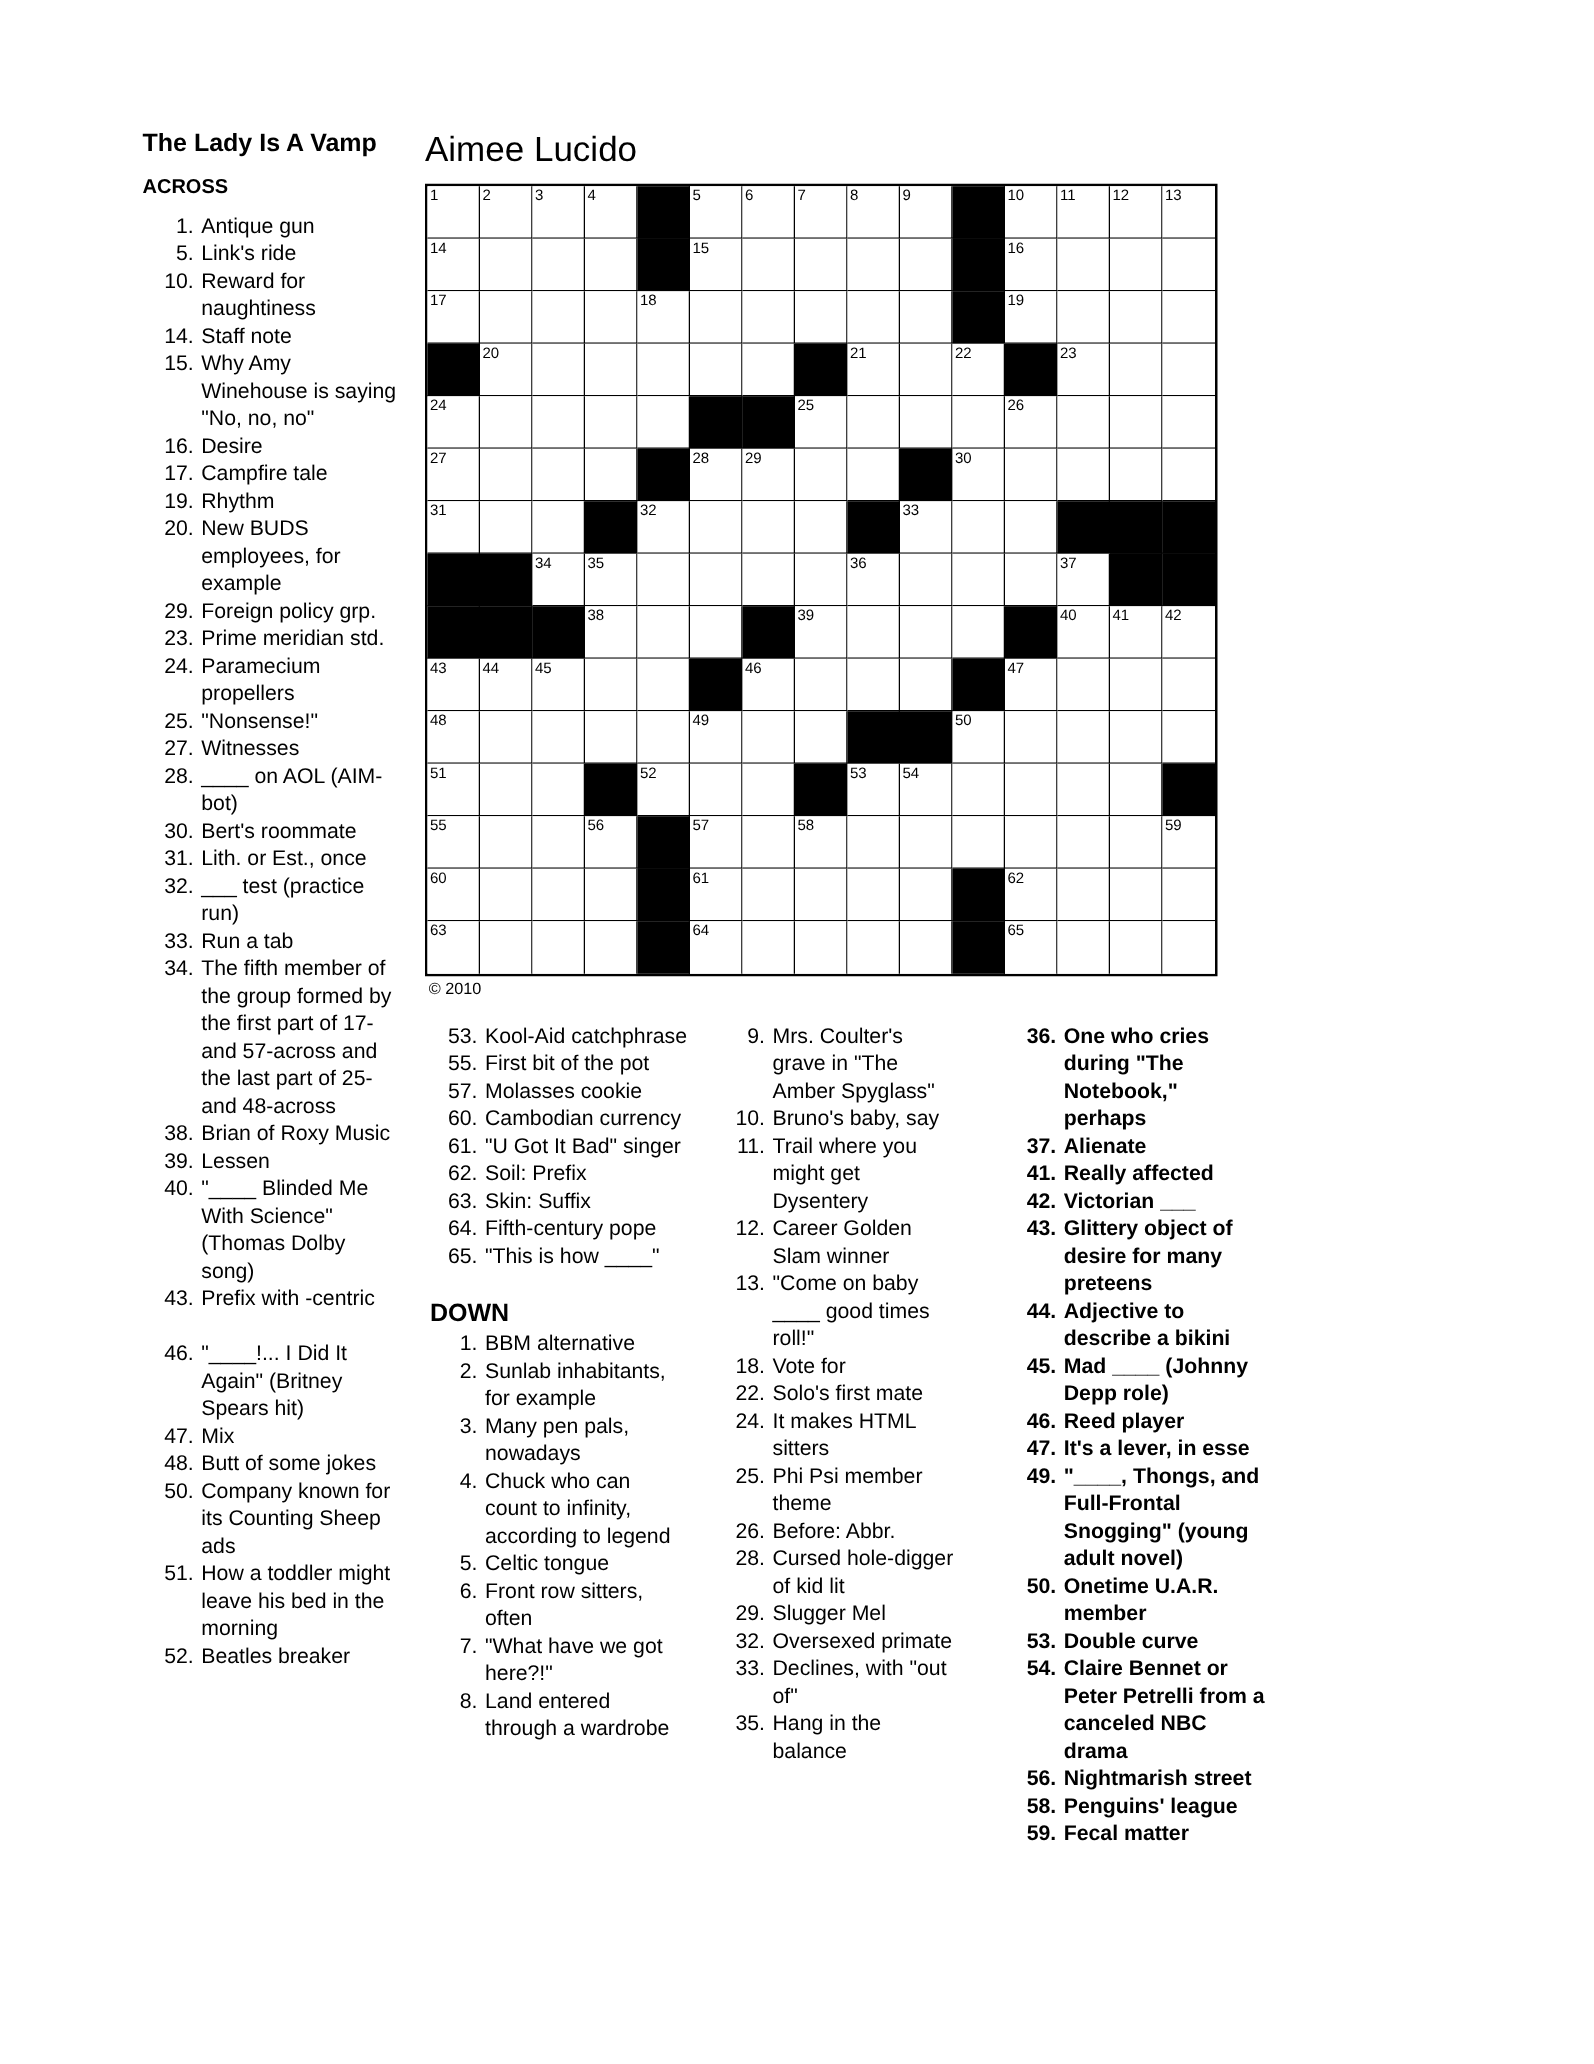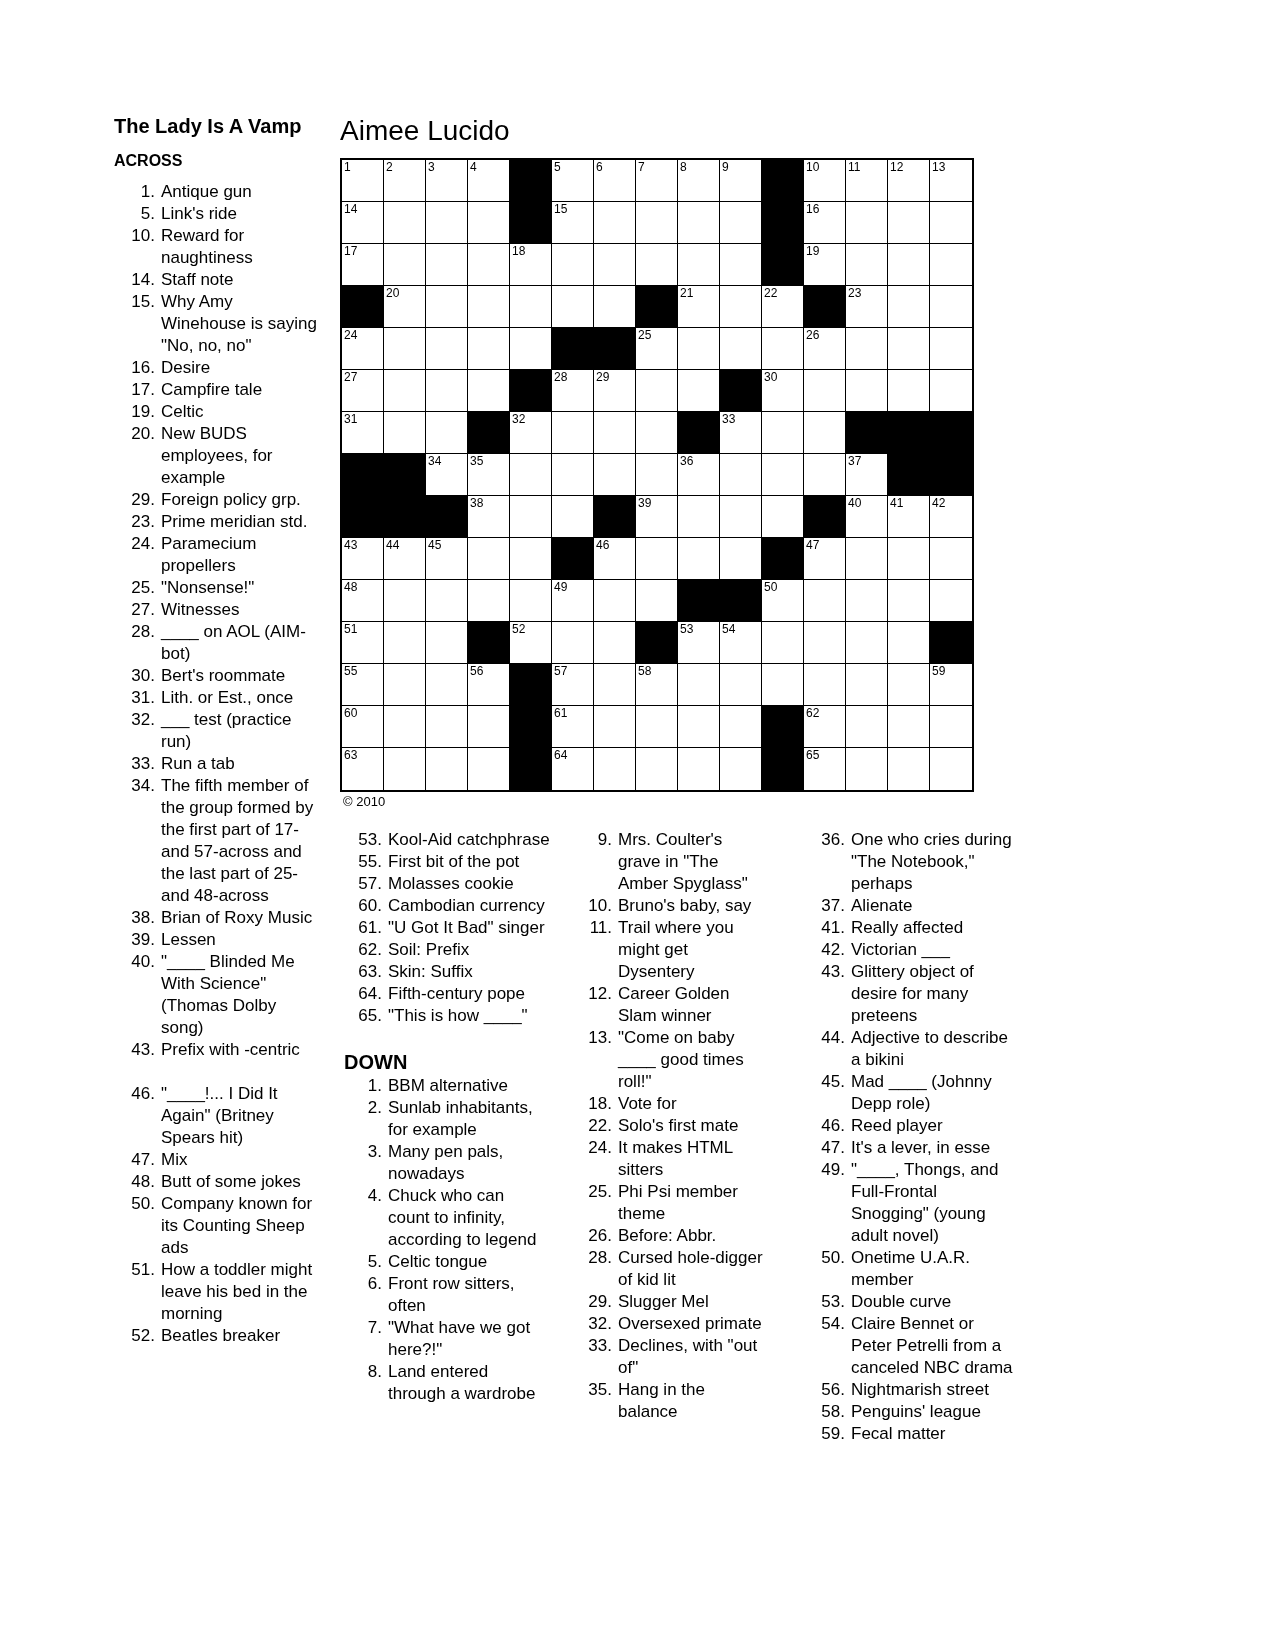--- a/index.html
+++ b/index.html
@@ -1,34 +1,34 @@
 <!DOCTYPE html>
 <html><head>
 <meta charset="utf-8">
 <style>
   html,body { margin:0; padding:0; }
   body {
     width:1275px; height:1651px; position:relative;
     background:#ffffff; color:#000;
     font-family:"Liberation Sans", sans-serif;
   }
-  .abs { position:absolute;margin-top:11px; }
+  .abs { position:absolute; }
   #title   { left:114px; top:104px; font-size:20px; font-weight:bold; }
   #byline  { left:340px; top:104px; font-size:28px; }
   #across-header { left:114px; top:141px; font-size:16px; font-weight:bold; }
 
   .clue-col { font-size:17px; line-height:22px; }
   .clue { display:flex; }
   .cnum { flex:0 0 46px; text-align:right; white-space:nowrap; }
   .ctext { margin-left:6px; flex:1; }
   #col1 { left:109px; top:170px; width:216px; }
   #col1 .ctext { max-width:158px; }
   #col2 { left:336px; top:818px; width:222px; }
   #col3 { left:566px; top:818px; width:218px; }
-  #col4 { left:799px; top:818px; width:220px; }
+  #col4 { left:799px; top:818px; width:220px;font-weight:bold; }
   #col2 .ctext { max-width:162px; }
   #col3 .ctext { max-width:146px; }
   #col4 .ctext { max-width:162px; }
   .gap-after { margin-bottom:22px; }
   #down-header { font-size:20px; font-weight:bold; margin:24px 0 2px 8px; }
 
   #grid {
     left:340px; top:147px;
     display:grid;
     grid-template-columns:repeat(15, 42px);
@@ -81,21 +81,21 @@
     <div class="clue">
       <span class="cnum">16.</span>
       <span class="ctext">Desire</span>
     </div>
     <div class="clue">
       <span class="cnum">17.</span>
       <span class="ctext">Campfire tale</span>
     </div>
     <div class="clue">
       <span class="cnum">19.</span>
-      <span class="ctext">Celtic</span>
+      <span class="ctext">Rhythm</span>
     </div>
     <div class="clue">
       <span class="cnum">20.</span>
       <span class="ctext">New BUDS employees, for example</span>
     </div>
     <div class="clue">
       <span class="cnum">29.</span>
       <span class="ctext">Foreign policy grp.</span>
     </div>
     <div class="clue">

